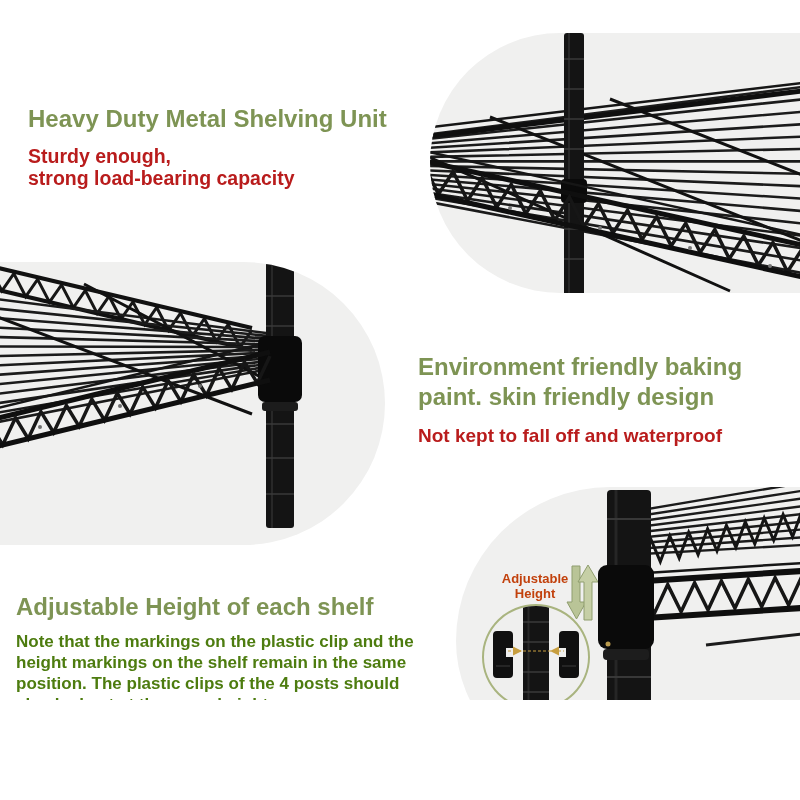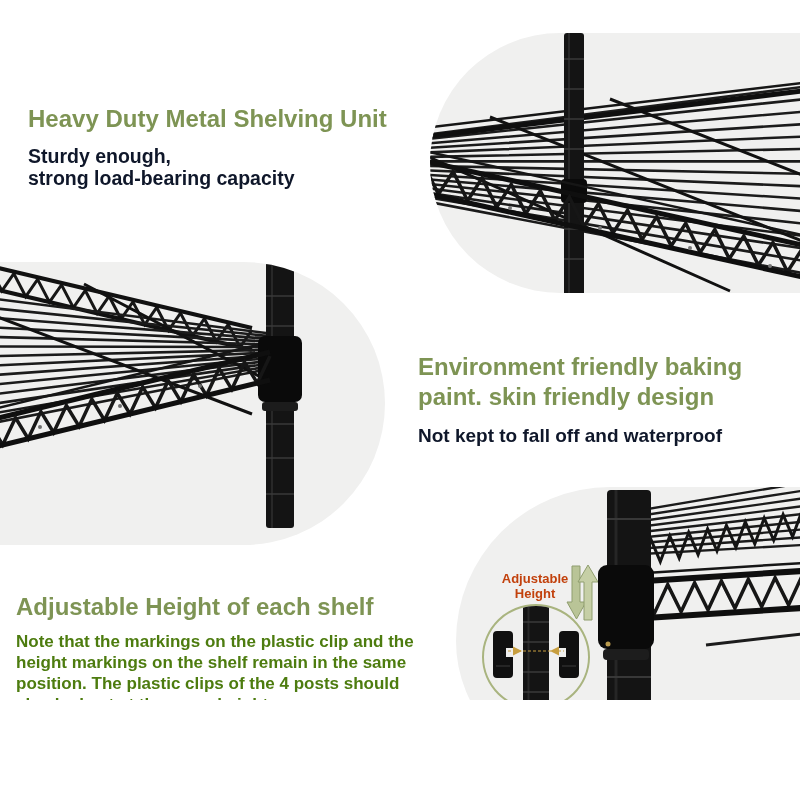--- a/index.html
+++ b/index.html
@@ -1,20 +1,20 @@
 <!DOCTYPE html>
 <html><head>
 <meta charset="utf-8">
 <style>
   html,body{margin:0;padding:0;background:#ffffff;}
   .canvas{position:relative;width:800px;height:700px;background:#ffffff;overflow:hidden;
           font-family:"Liberation Sans", sans-serif;}
   .text-block{position:absolute;}
   .text-block h2{margin:0;font-size:24px;font-weight:bold;color:#7e9454;line-height:30px;}
-  .text-block .sub{margin:0;font-size:19.5px;font-weight:700;color:#0f172a;line-height:22px;}
+  .text-block .sub{margin:0;font-size:19.5px;font-weight:700;color:#b91c1c;line-height:22px;}
   .text-block .note{margin:0;font-size:17px;font-weight:700;color:#4d7c0f;line-height:21px;}
   #sec-durability{left:28px;top:104px;width:420px;}
   #sec-durability .sub{margin-top:11px;}
   #sec-paint{left:418px;top:352px;width:382px;}
   #sec-paint .sub{margin-top:13px;font-size:19px;}
   #sec-adjustable{left:16px;top:592px;width:406px;}
   #sec-adjustable .note{margin-top:9px;}
   .blob{position:absolute;background:#f0f0ef;overflow:hidden;}
   #photo-top-right{left:430px;top:33px;width:370px;height:260px;border-radius:130px 0 0 130px;}
   #photo-mid-left{left:0;top:262px;width:385px;height:283px;border-radius:0 142px 142px 0;}

